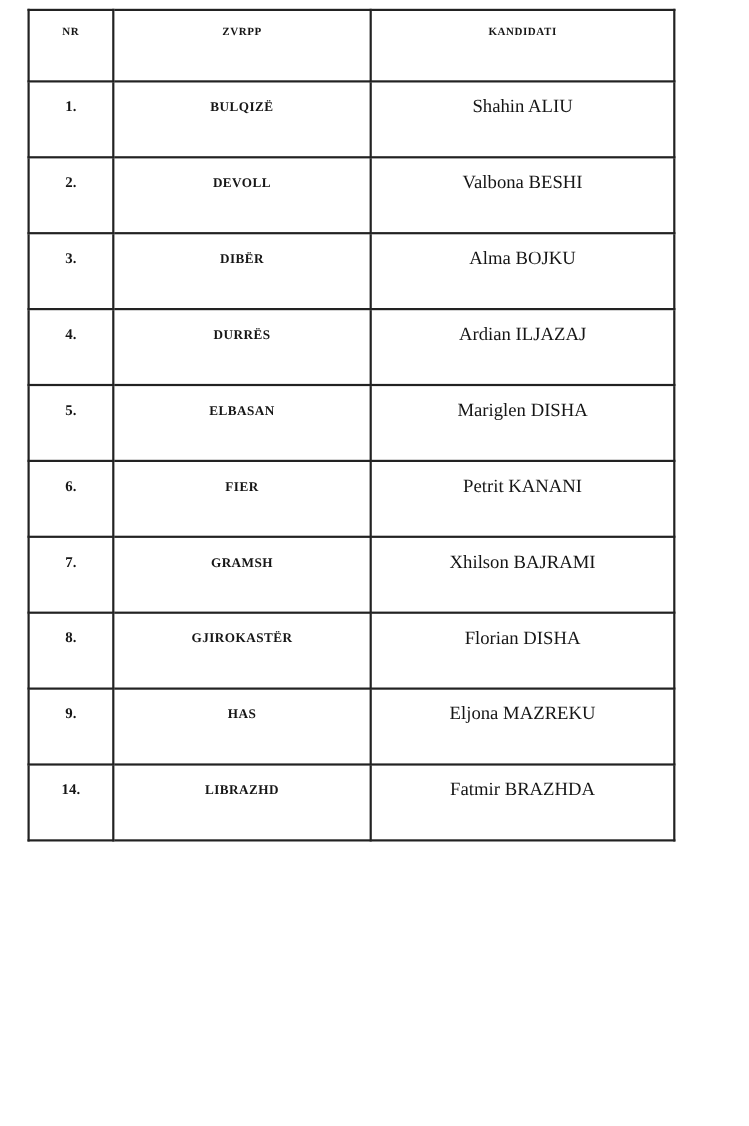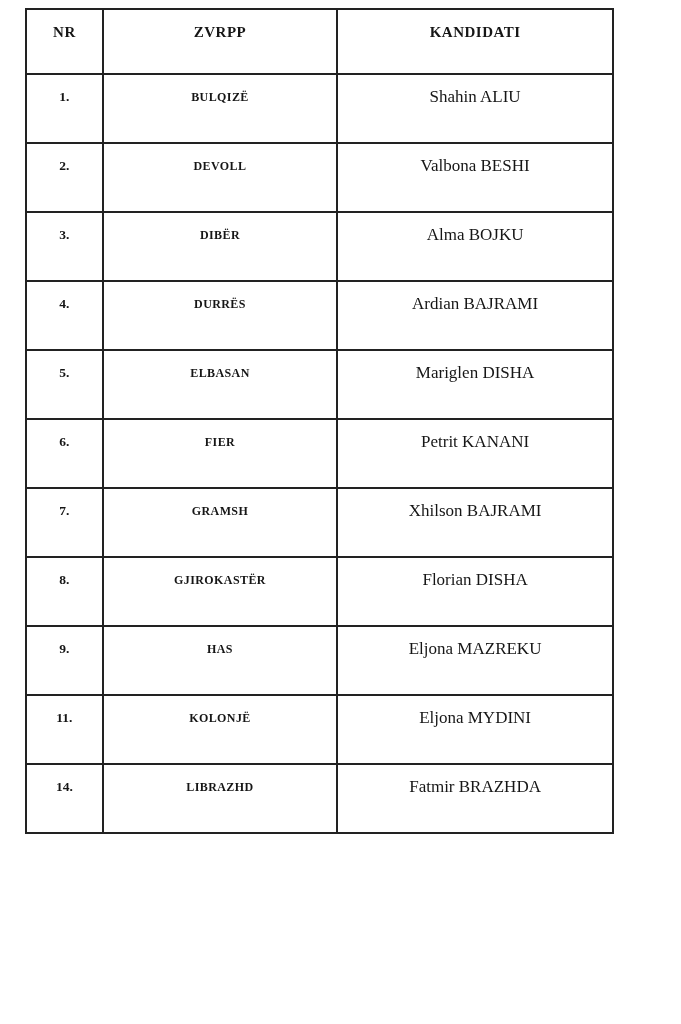--- a/index.html
+++ b/index.html
@@ -32,21 +32,21 @@
     overflow: hidden;
     white-space: nowrap;
   }
   .col-nr   { width: 76px;  }
   .col-zvrpp { width: 232px; }
   .col-kand { width: 273px; }
 
   .doc-table th {
     height: 48px;
     font-weight: bold;
-    font-size: 15px;
+    font-size: 10px;
     letter-spacing: 0.5px;
     padding-top: 14px;
   }
   .doc-table td {
     height: 51px;
     padding-top: 12px;
   }
   td.cell-nr {
     font-weight: bold;
     font-size: 13.5px;
@@ -95,21 +95,21 @@
 
   <tr>
     <td class="cell-nr">3.</td>
     <td class="cell-zvrpp">DIBËR</td>
     <td class="cell-kand">Alma BOJKU</td>
   </tr>
 
   <tr>
     <td class="cell-nr">4.</td>
     <td class="cell-zvrpp">DURRËS</td>
-    <td class="cell-kand">Ardian BAJRAMI</td>
+    <td class="cell-kand">Ardian ILJAZAJ</td>
   </tr>
 
   <tr>
     <td class="cell-nr">5.</td>
     <td class="cell-zvrpp">ELBASAN</td>
     <td class="cell-kand">Mariglen DISHA</td>
   </tr>
 
   <tr>
     <td class="cell-nr">6.</td>
@@ -129,25 +129,20 @@
     <td class="cell-kand">Florian DISHA</td>
   </tr>
 
   <tr>
     <td class="cell-nr">9.</td>
     <td class="cell-zvrpp">HAS</td>
     <td class="cell-kand">Eljona MAZREKU</td>
   </tr>
 
 
-  <tr>
-    <td class="cell-nr">11.</td>
-    <td class="cell-zvrpp">KOLONJË</td>
-    <td class="cell-kand">Eljona MYDINI</td>
-  </tr>
 
 
 
   <tr>
     <td class="cell-nr">14.</td>
     <td class="cell-zvrpp">LIBRAZHD</td>
     <td class="cell-kand">Fatmir BRAZHDA</td>
   </tr>
 
 </tbody>

